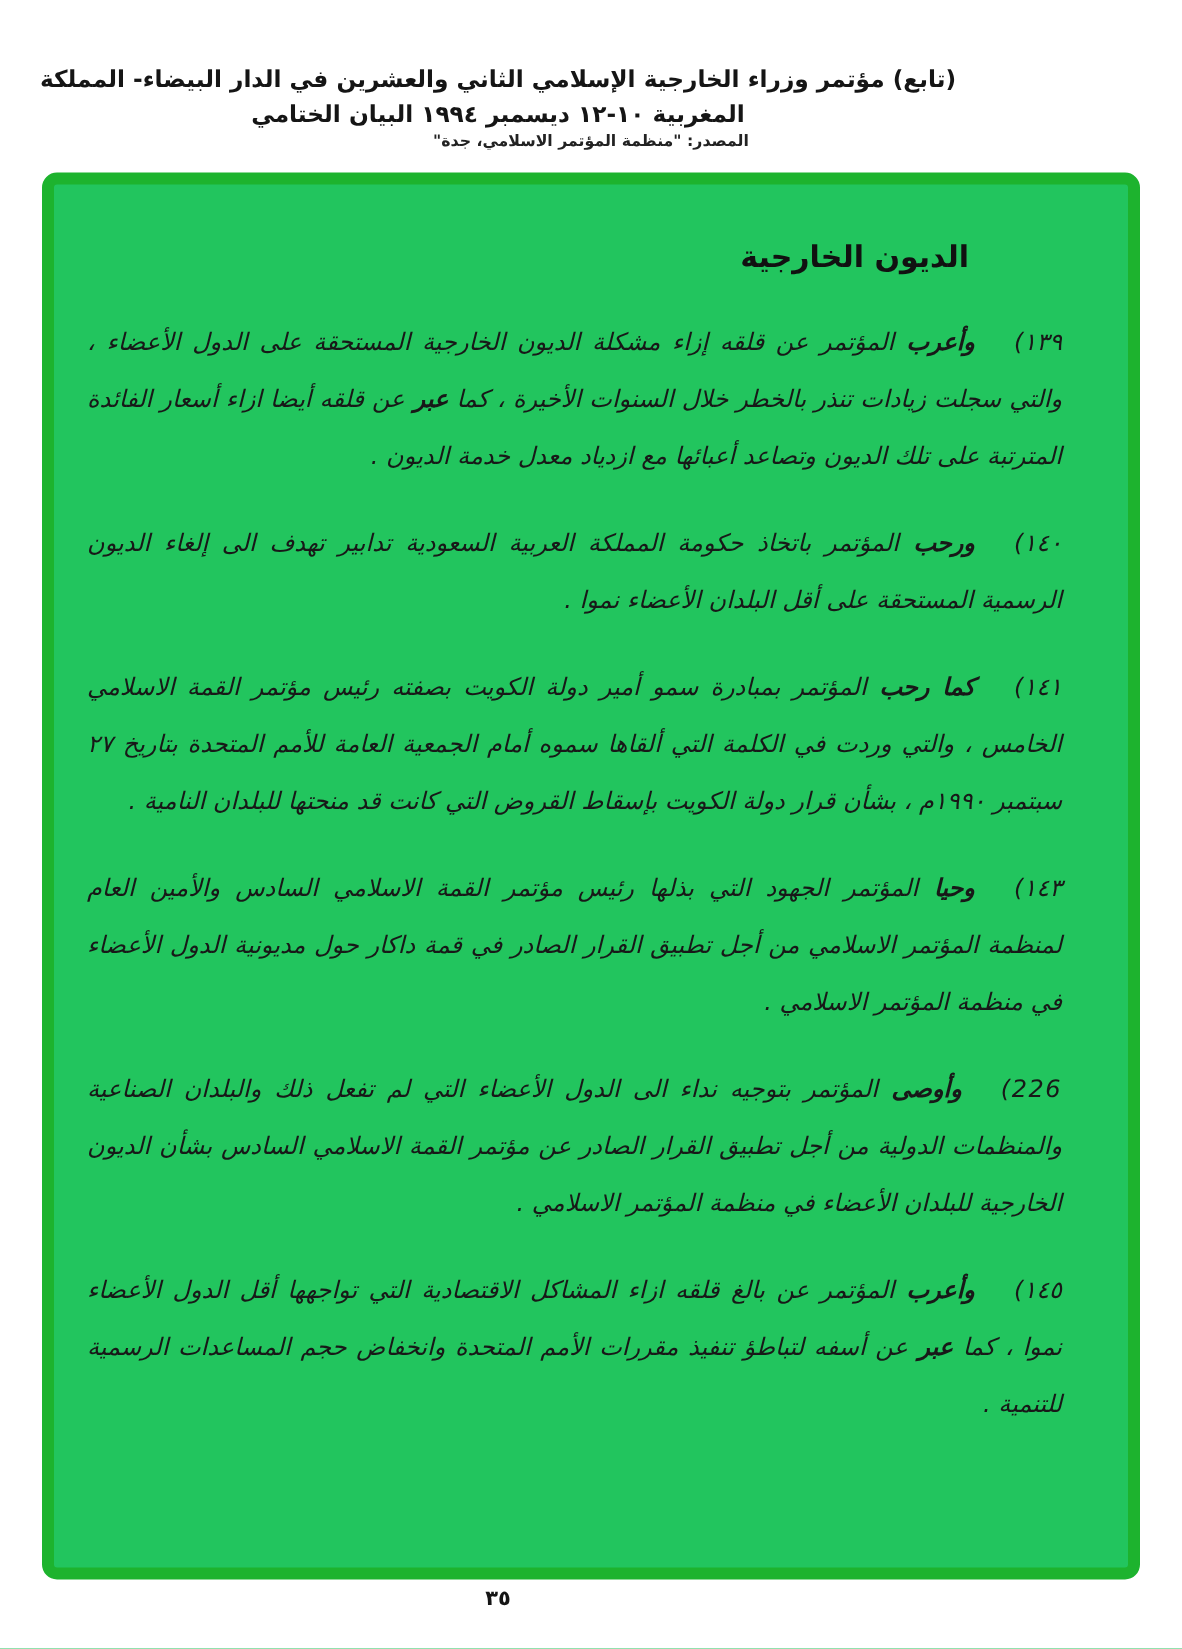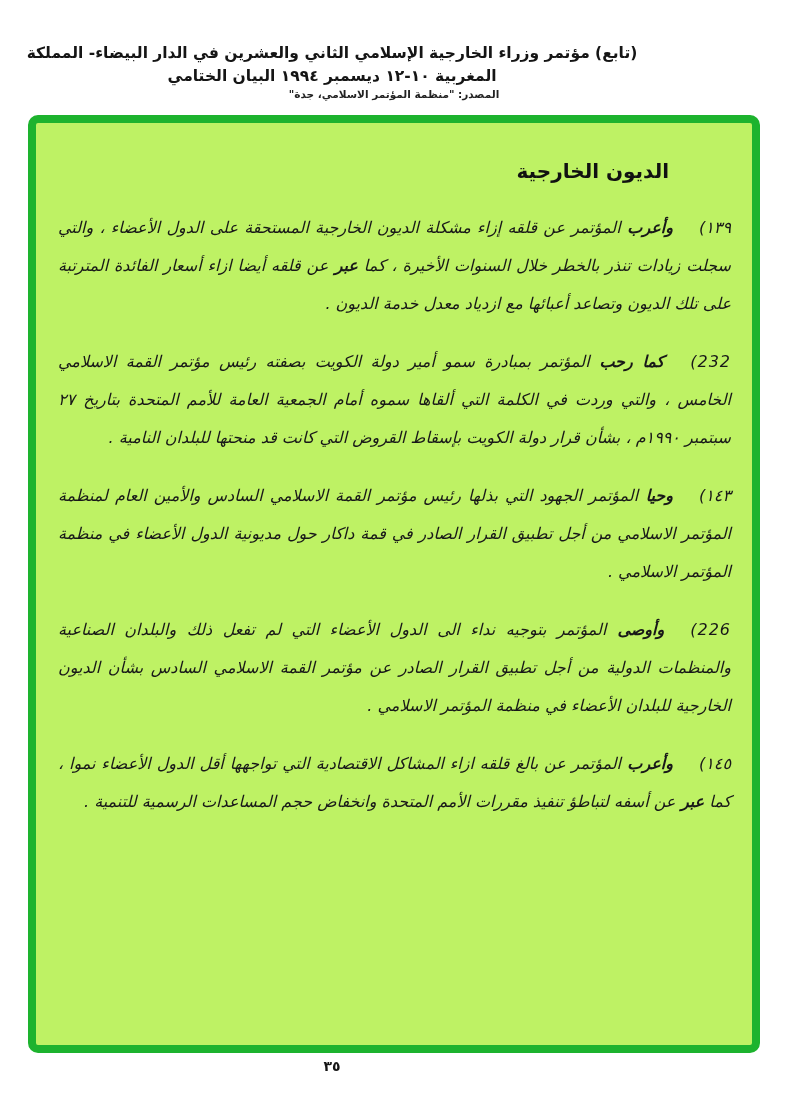--- a/index.html
+++ b/index.html
@@ -20,22 +20,22 @@
   .doc-source{
     position:absolute;top:88px;left:0;width:788px;
     direction:rtl;text-align:center;
     font-weight:bold;font-size:10.5px;color:#222;
   }
   .frame{
     position:absolute;left:28px;top:115px;
     width:732px;height:938px;box-sizing:border-box;
     border:8px solid var(--frame-green,#1db32e);
     border-radius:10px;
-    background:#bef264;
-    padding:36px 21px 0 22px;
+    background:#22c55e;
+    padding:36px 44px 0 22px;
     overflow:hidden;
   }
   h1.section-title{
     direction:rtl;text-align:right;
     font-size:20px;font-weight:bold;
     margin:0 62px 26px 0;
     color:#111;
   }
   h1.section-title.second{margin-top:22px;}
   .para{
@@ -65,21 +65,22 @@
 <div class="doc-header">(تابع) مؤتمر وزراء الخارجية الإسلامي الثاني والعشرين في الدار البيضاء- المملكة المغربية ١٠-١٢ ديسمبر ١٩٩٤ البيان الختامي</div>
 
 <div class="doc-source">المصدر: "منظمة المؤتمر الاسلامي، جدة"</div>
 
 <div class="frame">
 
   <h1 class="section-title">الديون الخارجية</h1>
 
   <div>
       <div class="para"><span class="pnum">(١٣٩</span><span><b>وأعرب </b><span>المؤتمر عن قلقه إزاء مشكلة الديون الخارجية المستحقة على الدول الأعضاء ، والتي سجلت زيادات تنذر بالخطر خلال السنوات الأخيرة ، كما </span><b>عبر </b><span>عن قلقه أيضا ازاء أسعار الفائدة المترتبة على تلك الديون وتصاعد أعبائها مع ازدياد معدل خدمة الديون .</span></span></div>
-      <div class="para"><span class="pnum">(232</span><span><b>كما رحب </b><span>المؤتمر بمبادرة سمو أمير دولة الكويت بصفته رئيس مؤتمر القمة الاسلامي الخامس ، والتي وردت في الكلمة التي ألقاها سموه أمام الجمعية العامة للأمم المتحدة بتاريخ ٢٧ سبتمبر ١٩٩٠م ، بشأن قرار دولة الكويت بإسقاط القروض التي كانت قد منحتها للبلدان النامية .</span></span></div>
+      <div class="para"><span class="pnum">(١٤٠</span><span><b>ورحب </b><span>المؤتمر باتخاذ حكومة المملكة العربية السعودية تدابير تهدف الى إلغاء الديون الرسمية المستحقة على أقل البلدان الأعضاء نموا .</span></span></div>
+      <div class="para"><span class="pnum">(١٤١</span><span><b>كما رحب </b><span>المؤتمر بمبادرة سمو أمير دولة الكويت بصفته رئيس مؤتمر القمة الاسلامي الخامس ، والتي وردت في الكلمة التي ألقاها سموه أمام الجمعية العامة للأمم المتحدة بتاريخ ٢٧ سبتمبر ١٩٩٠م ، بشأن قرار دولة الكويت بإسقاط القروض التي كانت قد منحتها للبلدان النامية .</span></span></div>
       <div class="para"><span class="pnum">(١٤٣</span><span><b>وحيا </b><span>المؤتمر الجهود التي بذلها رئيس مؤتمر القمة الاسلامي السادس والأمين العام لمنظمة المؤتمر الاسلامي من أجل تطبيق القرار الصادر في قمة داكار حول مديونية الدول الأعضاء في منظمة المؤتمر الاسلامي .</span></span></div>
       <div class="para"><span class="pnum">(226</span><span><b>وأوصى </b><span>المؤتمر بتوجيه نداء الى الدول الأعضاء التي لم تفعل ذلك والبلدان الصناعية والمنظمات الدولية من أجل تطبيق القرار الصادر عن مؤتمر القمة الاسلامي السادس بشأن الديون الخارجية للبلدان الأعضاء في منظمة المؤتمر الاسلامي .</span></span></div>
     </div>
 
 
   <div>
       <div class="para"><span class="pnum">(١٤٥</span><span><b>وأعرب </b><span>المؤتمر عن بالغ قلقه ازاء المشاكل الاقتصادية التي تواجهها أقل الدول الأعضاء نموا ، كما </span><b>عبر </b><span>عن أسفه لتباطؤ تنفيذ مقررات الأمم المتحدة وانخفاض حجم المساعدات الرسمية للتنمية .</span></span></div>
     </div>
 
 </div>

